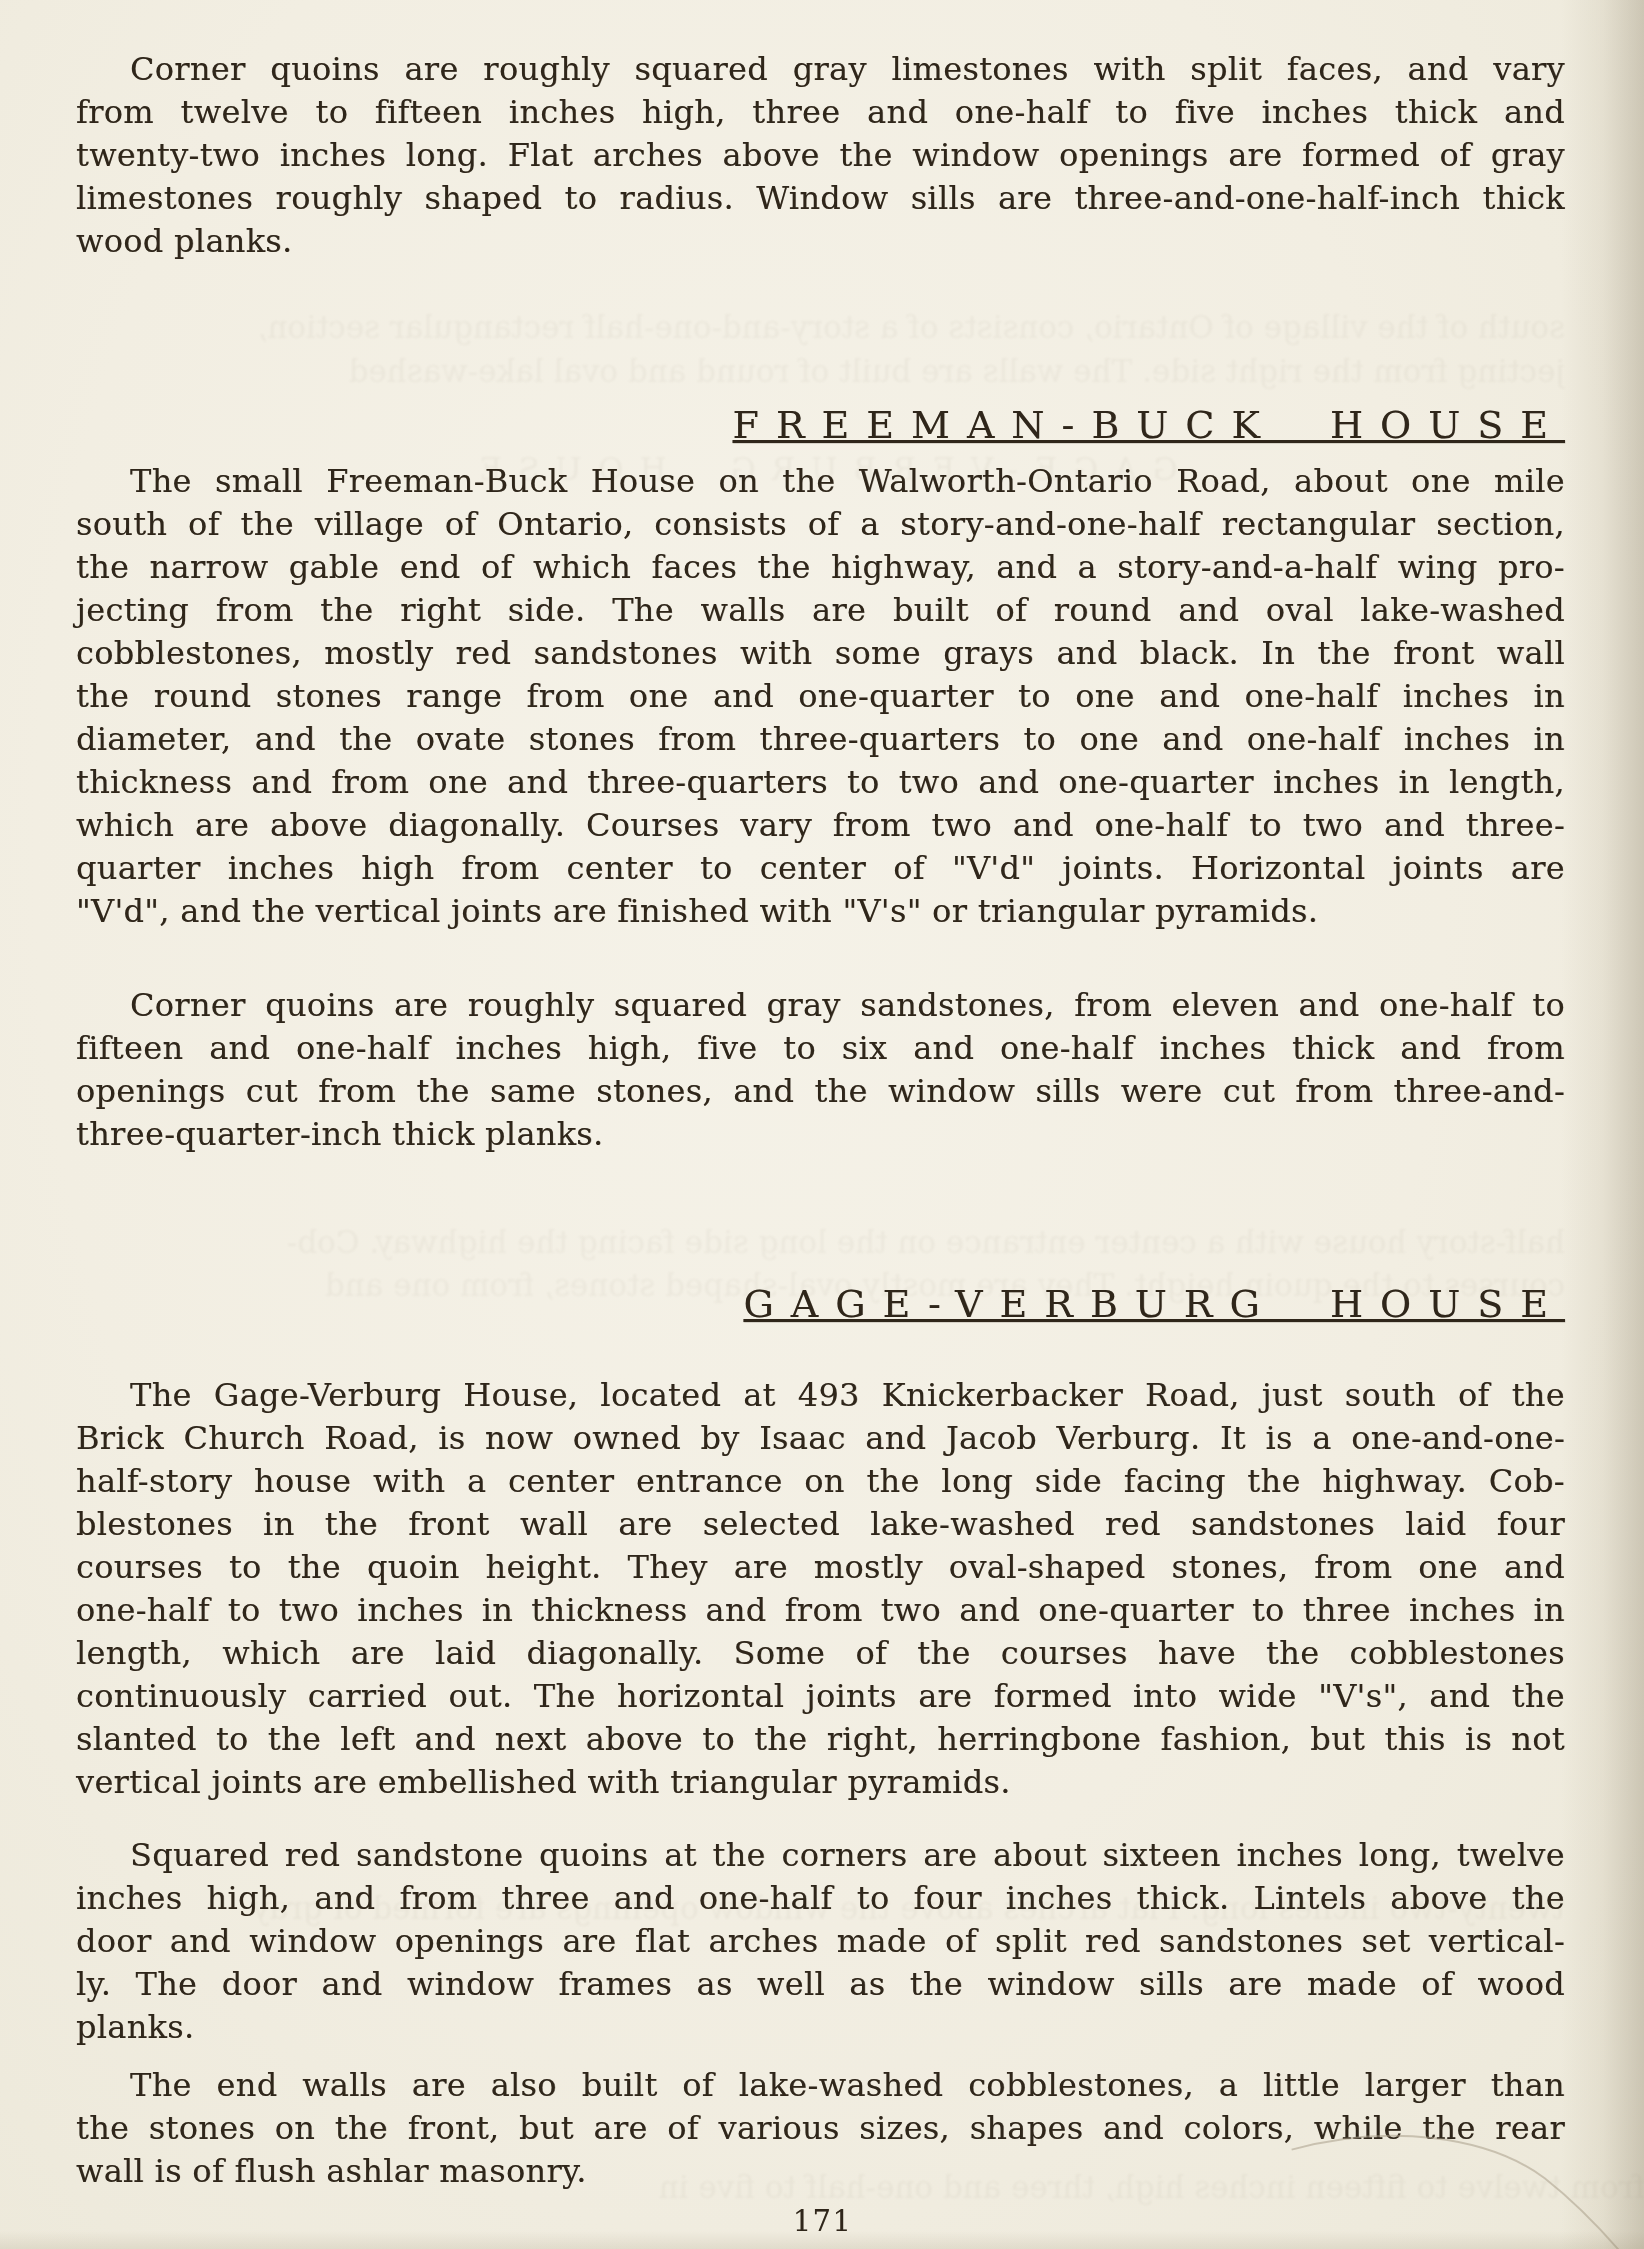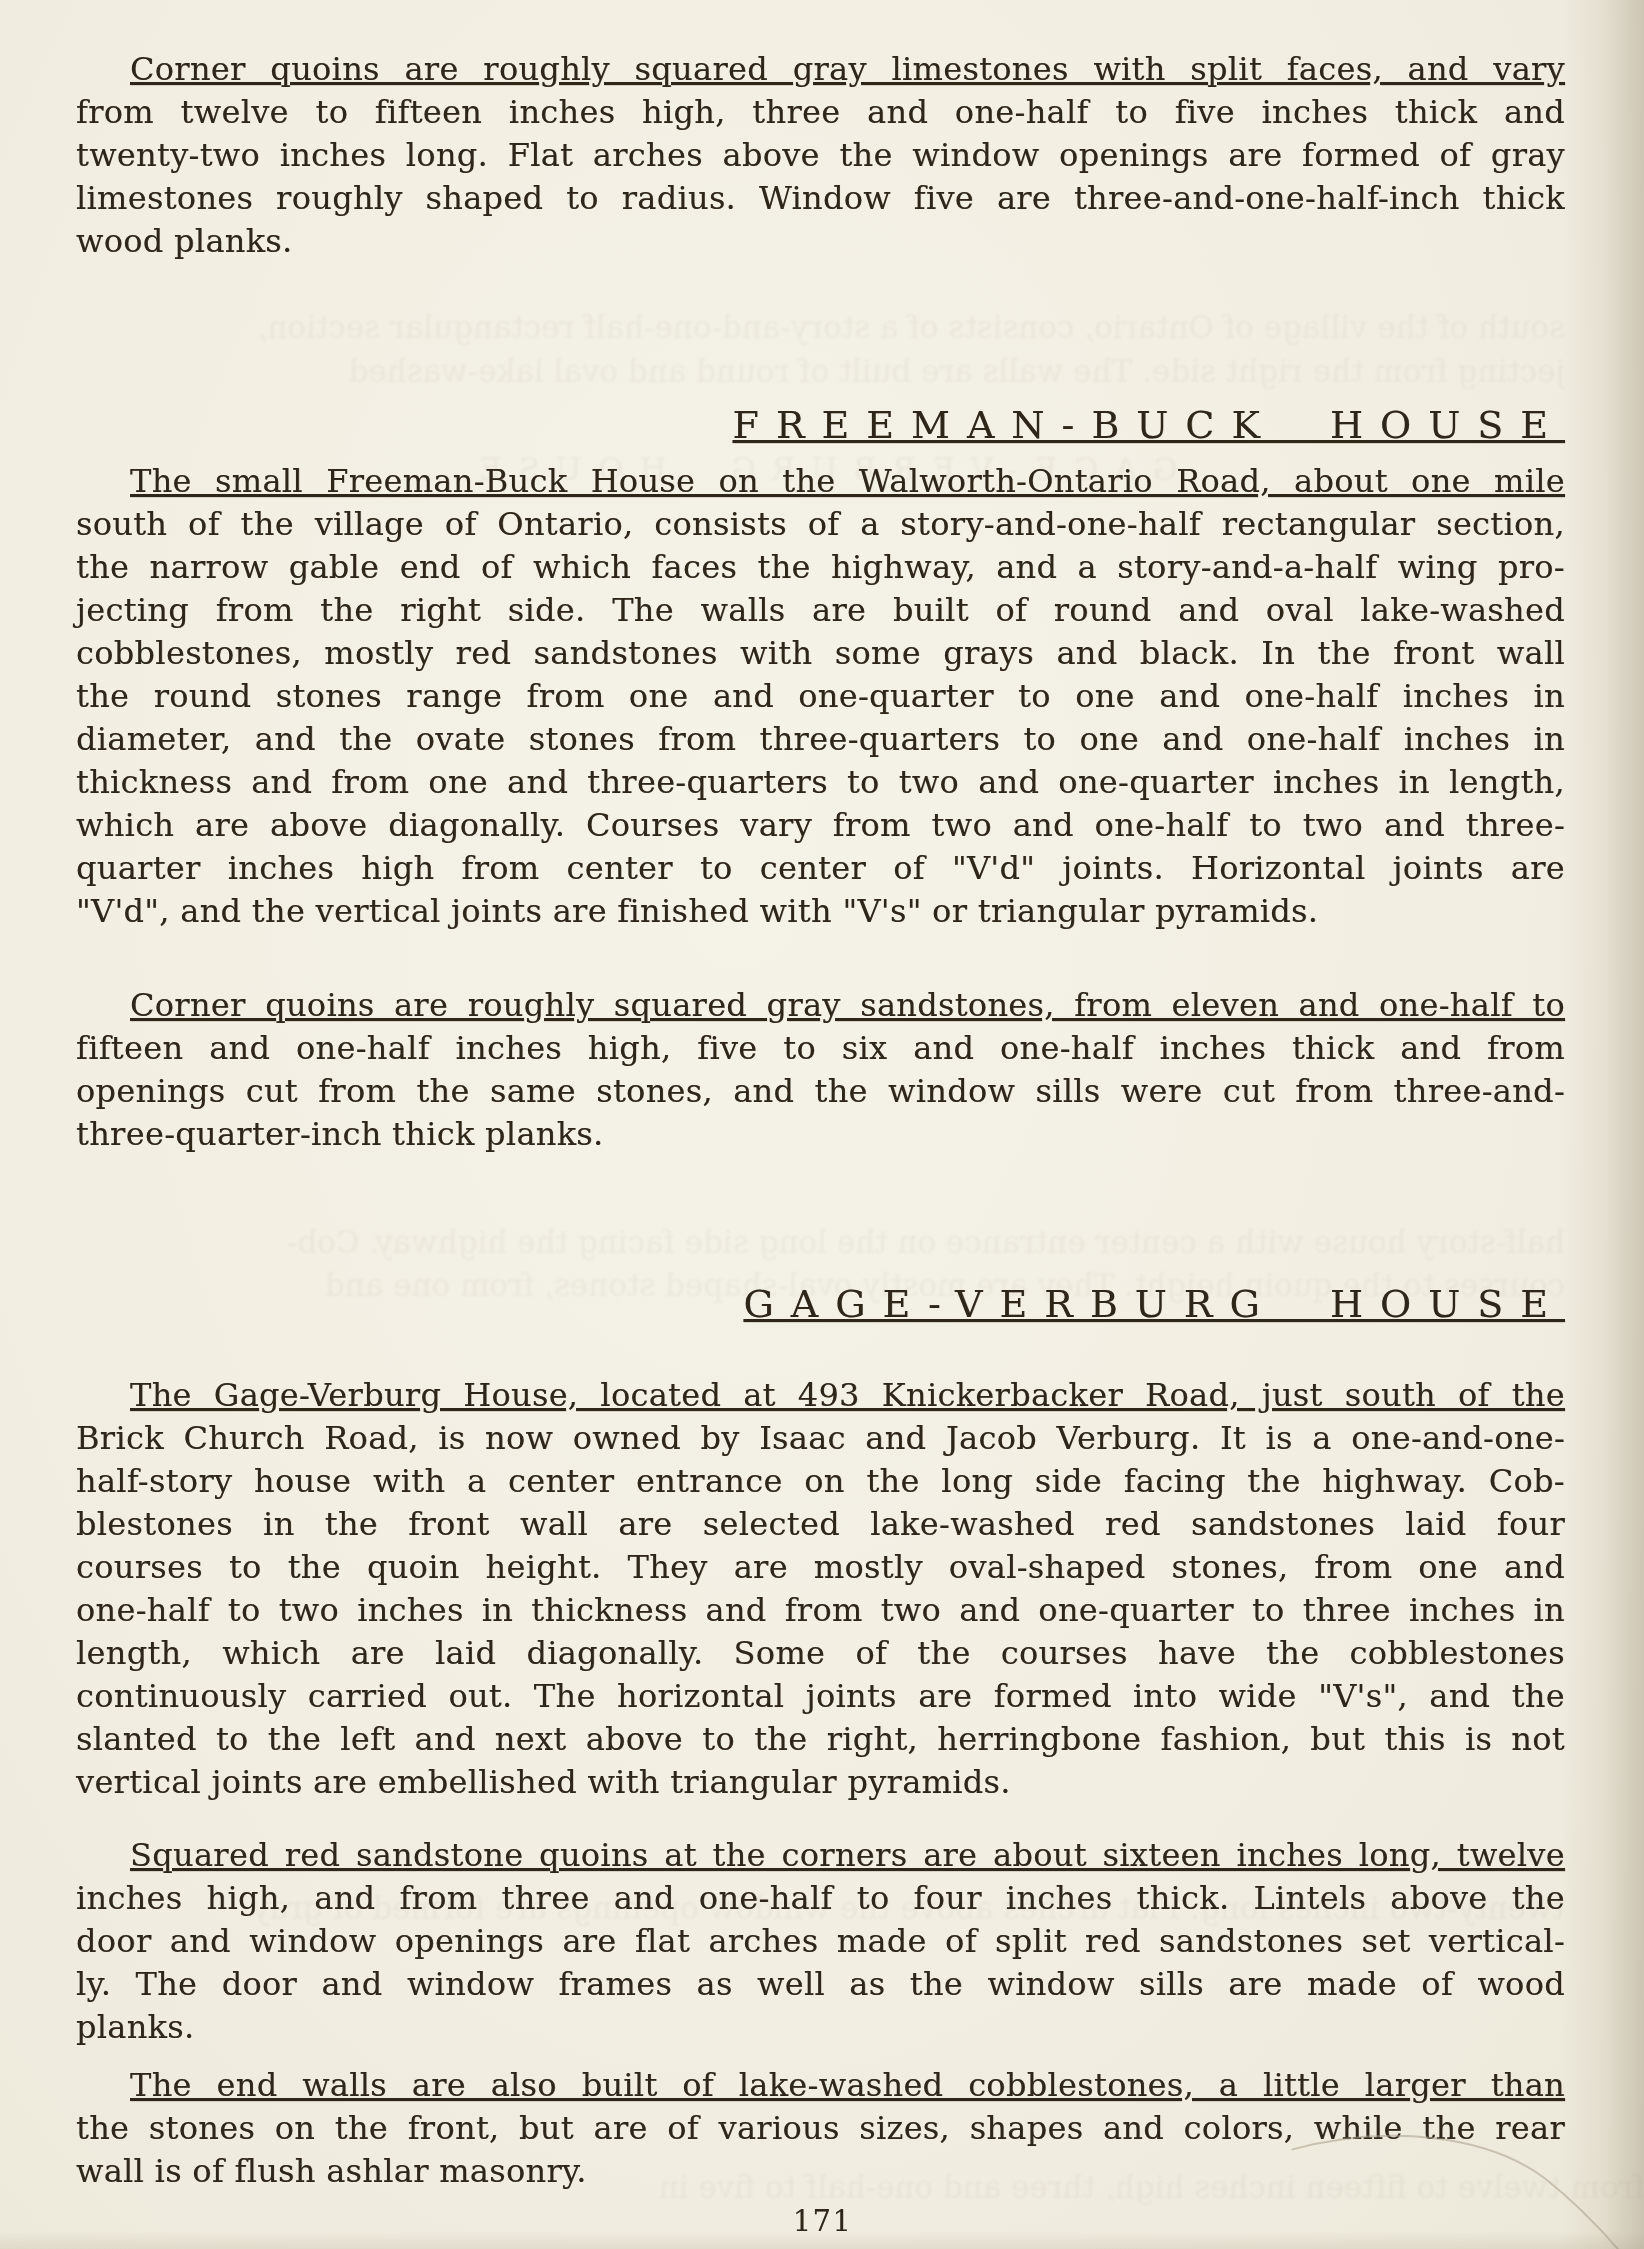--- a/index.html
+++ b/index.html
@@ -42,21 +42,21 @@
   .line {
     font-size: 32px;
     line-height: 43px;
     letter-spacing: 0.3px;
     white-space: nowrap;
     text-align: justify;
     text-align-last: justify;
     text-shadow: 0.3px 0.4px 0.5px rgba(47,38,26,0.38);
   }
   .line { white-space: normal; } 
-  .line.first { padding-left: 54px; text-decoration: underline; }
+  .line.first { padding-left: 54px; }
   .line.last  { text-align-last: left; }
 
   .heading {
     position: absolute; left: 0; width: 100%;
     margin: 0;
     font-size: 38px;
     font-weight: normal;
     line-height: 37px;
     letter-spacing: 17px;
     word-spacing: 24px;
@@ -110,21 +110,21 @@
   <div class="ghost" style="top:1264px; left:76px; width:1489px;">courses to the quoin height. They are mostly oval-shaped stones, from one and</div>
   <div class="ghost" style="top:1887px; left:76px; width:1489px;">twenty-two inches long. Flat arches above the window openings are formed of gray</div>
   <div class="ghost right-half" style="top:2166px;">from twelve to fifteen inches high, three and one-half to five inches thick and</div>
 
   <div class="text-block">
 
     <section class="para" style="top:48px;">
         <div class="line first">Corner quoins are roughly squared gray limestones with split faces, and vary</div>
         <div class="line">from twelve to fifteen inches high, three and one-half to five inches thick and</div>
         <div class="line">twenty-two inches long. Flat arches above the window openings are formed of gray</div>
-        <div class="line">limestones roughly shaped to radius. Window five are three-and-one-half-inch thick</div>
+        <div class="line">limestones roughly shaped to radius. Window sills are three-and-one-half-inch thick</div>
         <div class="line last">wood planks.</div>
       </section>
 
     <h2 class="heading" style="top:407px;">FREEMAN-BUCK HOUSE</h2>
 
     <section class="para" style="top:460px;">
         <div class="line first">The small Freeman-Buck House on the Walworth-Ontario Road, about one mile</div>
         <div class="line">south of the village of Ontario, consists of a story-and-one-half rectangular section,</div>
         <div class="line">the narrow gable end of which faces the highway, and a story-and-a-half wing pro-</div>
         <div class="line">jecting from the right side. The walls are built of round and oval lake-washed</div>

